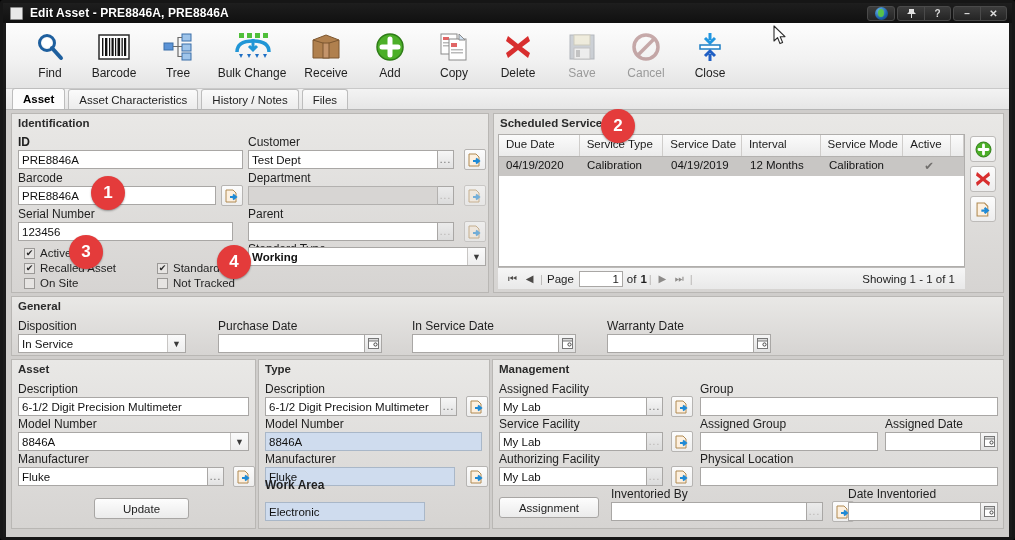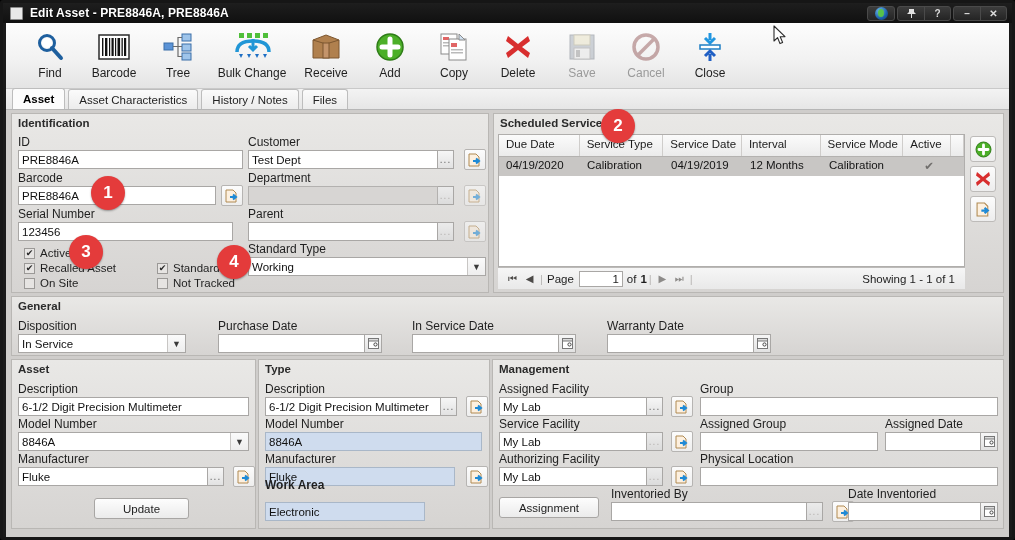--- a/index.html
+++ b/index.html
@@ -360,21 +360,21 @@
     <div class="tab">Asset Characteristics</div>
     <div class="tab">History / Notes</div>
     <div class="tab">Files</div>
   </div>
 
   <div class="content">
 
     <div class="panel" style="left:5px; top:3px; width:478px; height:180px;">
       <div class="panel-title">Identification</div>
 
-      <div class="lbl" style="position:absolute;left:6px;top:21px;">ID</div>
+      <div class="lbl" style="position:absolute;left:6px;top:21px;font-weight:bold;">ID</div>
       <div class="fld" style="position:absolute;left:6px;top:36px;width:225px;">PRE8846A</div>
 
       <div class="lbl" style="position:absolute;left:6px;top:57px;">Barcode</div>
       <div class="fld" style="position:absolute;left:6px;top:72px;width:198px;">PRE8846A</div>
       <div class="goto-btn" style="position:absolute;left:209px;top:71px;">
         <svg width="14" height="14" viewBox="0 0 14 14">
           <path d="M1 1 h7 l3 3 v9 h-10 z" fill="#fdf0df" stroke="#b08a52"></path>
           <path d="M5 8 h5 M8 5.5 L11 8 L8 10.5" stroke="#1f8ad6" stroke-width="2" fill="none"></path>
         </svg>
       </div>
@@ -427,21 +427,21 @@
       <div class="fld" style="position:absolute;left:236px;top:108px;width:190px;"></div>
       <div class="ellipsis-btn dis" style="position:absolute;left:426px;top:108px;">...</div>
       <div class="goto-btn" style="position:absolute;left:452px;top:107px;opacity:.55;">
         <svg width="14" height="14" viewBox="0 0 14 14">
           <path d="M1 1 h7 l3 3 v9 h-10 z" fill="#fdf0df" stroke="#b08a52"></path>
           <path d="M5 8 h5 M8 5.5 L11 8 L8 10.5" stroke="#1f8ad6" stroke-width="2" fill="none"></path>
         </svg>
       </div>
 
       <div class="lbl" style="position:absolute;left:236px;top:128px;">Standard Type</div>
-      <div class="fld" style="position:absolute;left:236px;top:143px;width:238px;padding:0 0 0 3px;">
+      <div class="fld" style="position:absolute;left:236px;top:133px;width:238px;padding:0 0 0 3px;font-weight:bold;">
         <span style="flex:1">Working</span>
         <span class="combo-arrow">▼</span>
       </div>
     </div>
 
     <div class="panel" style="left:487px; top:3px; width:511px; height:180px;">
       <div class="panel-title">Scheduled Service</div>
 
       <div style="position:absolute;left:4px;top:20px;width:467px;height:133px;background:#ffffff;border:1px solid #b0aeac;">
         <div class="grid-head">

